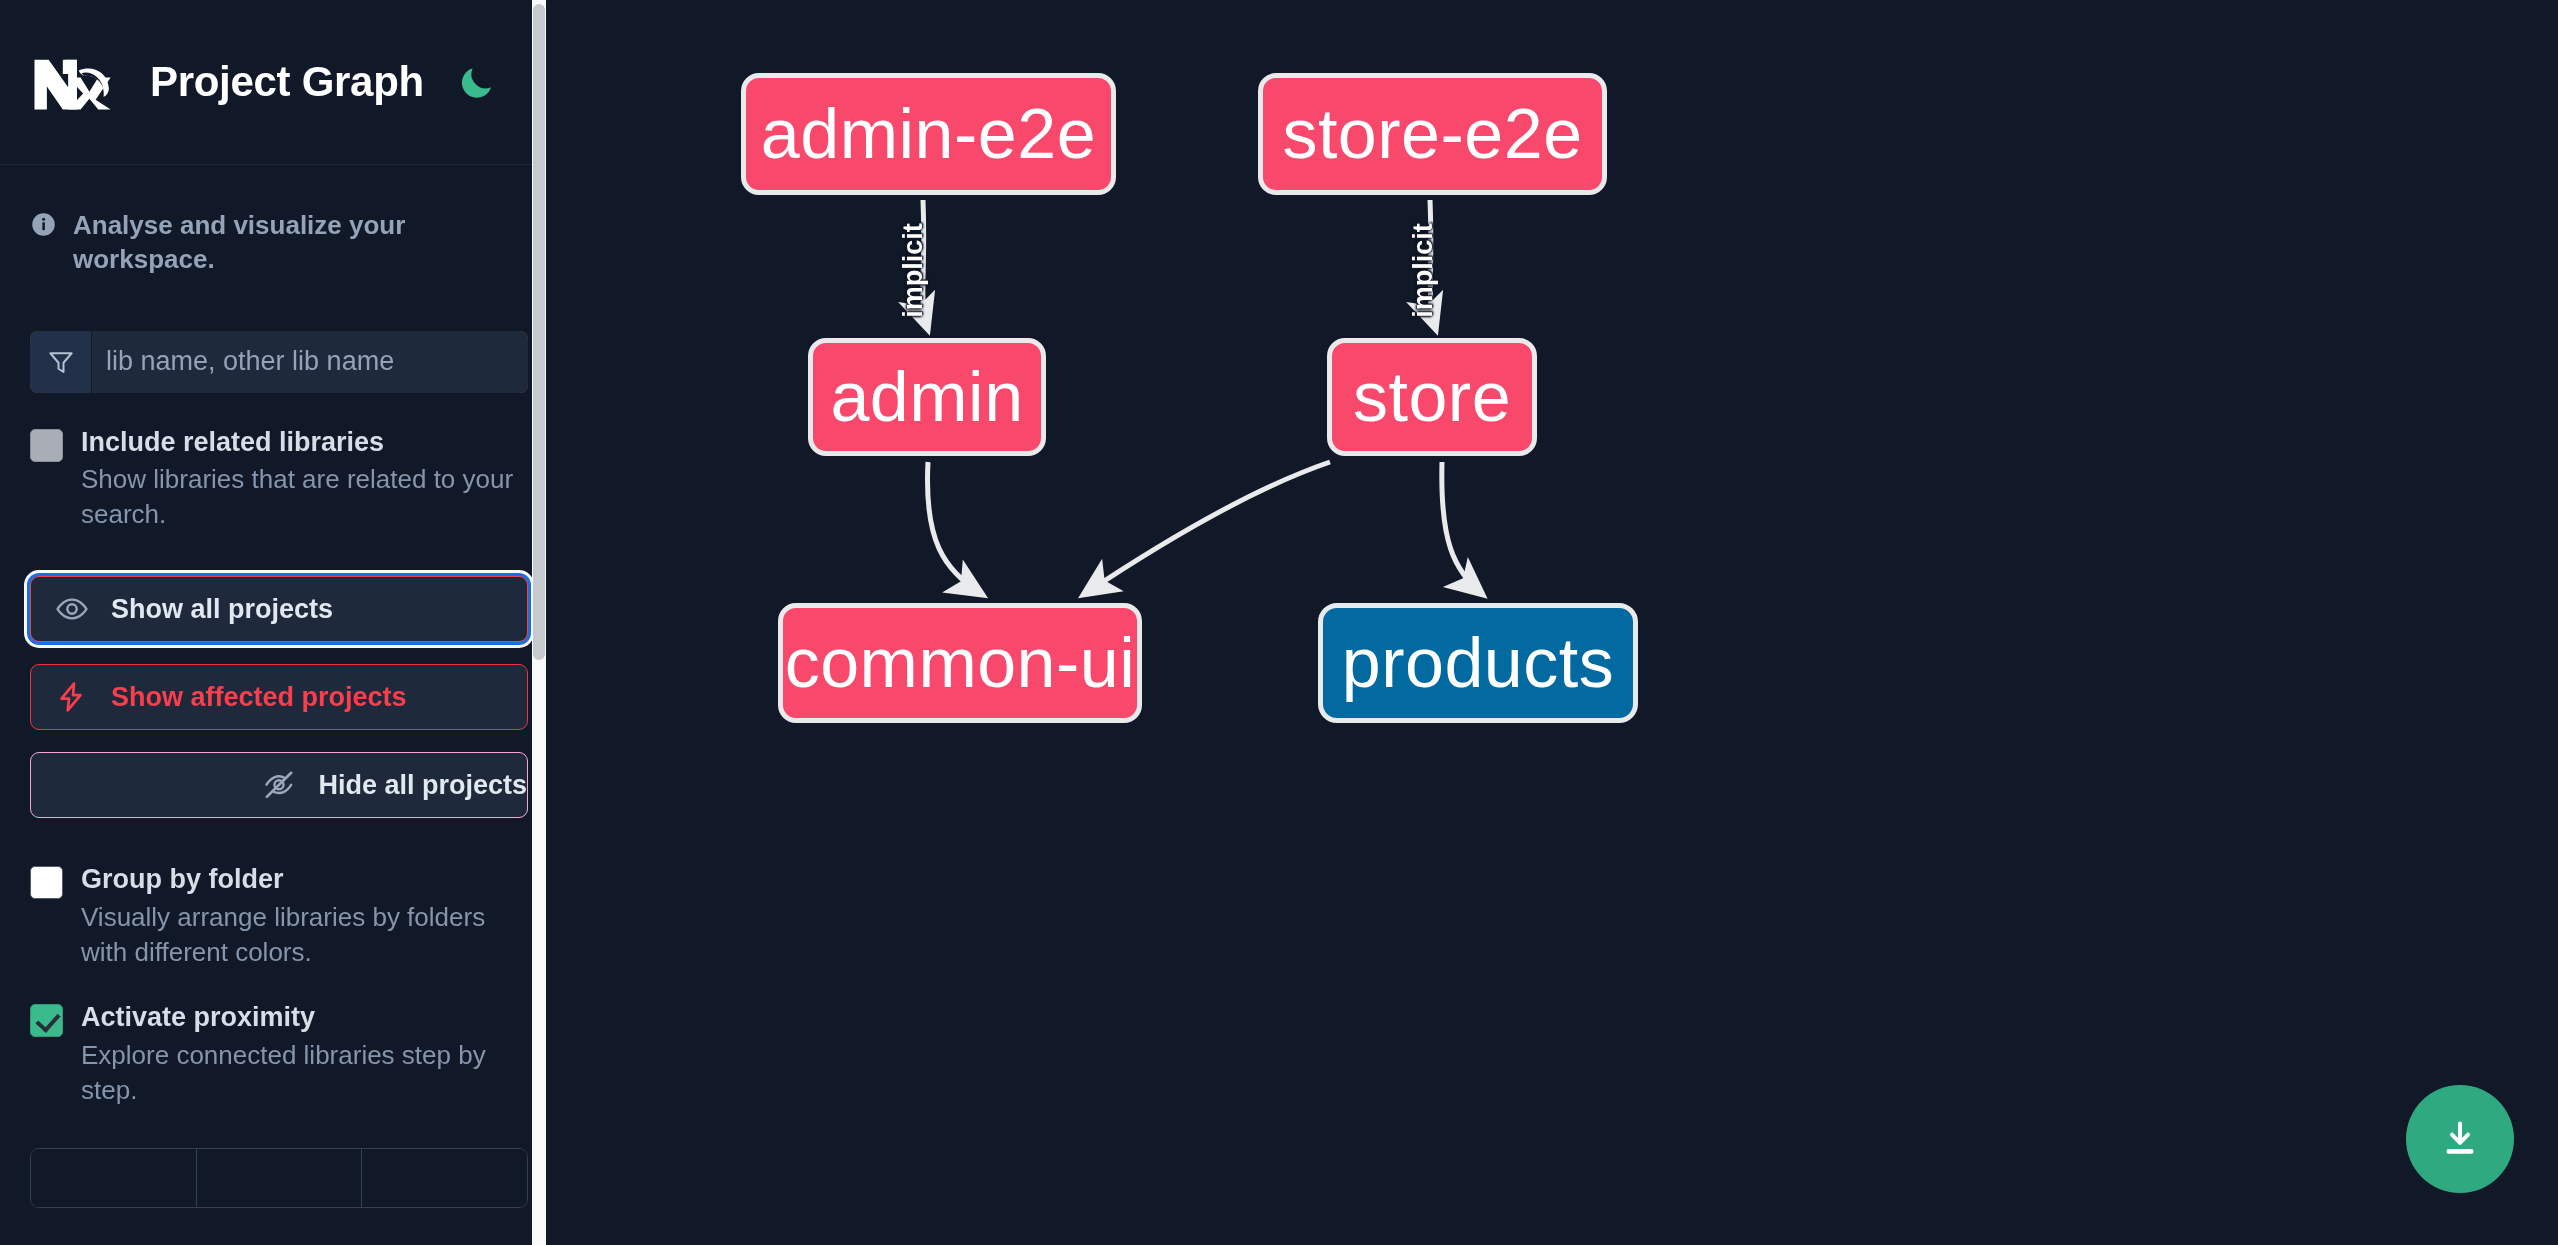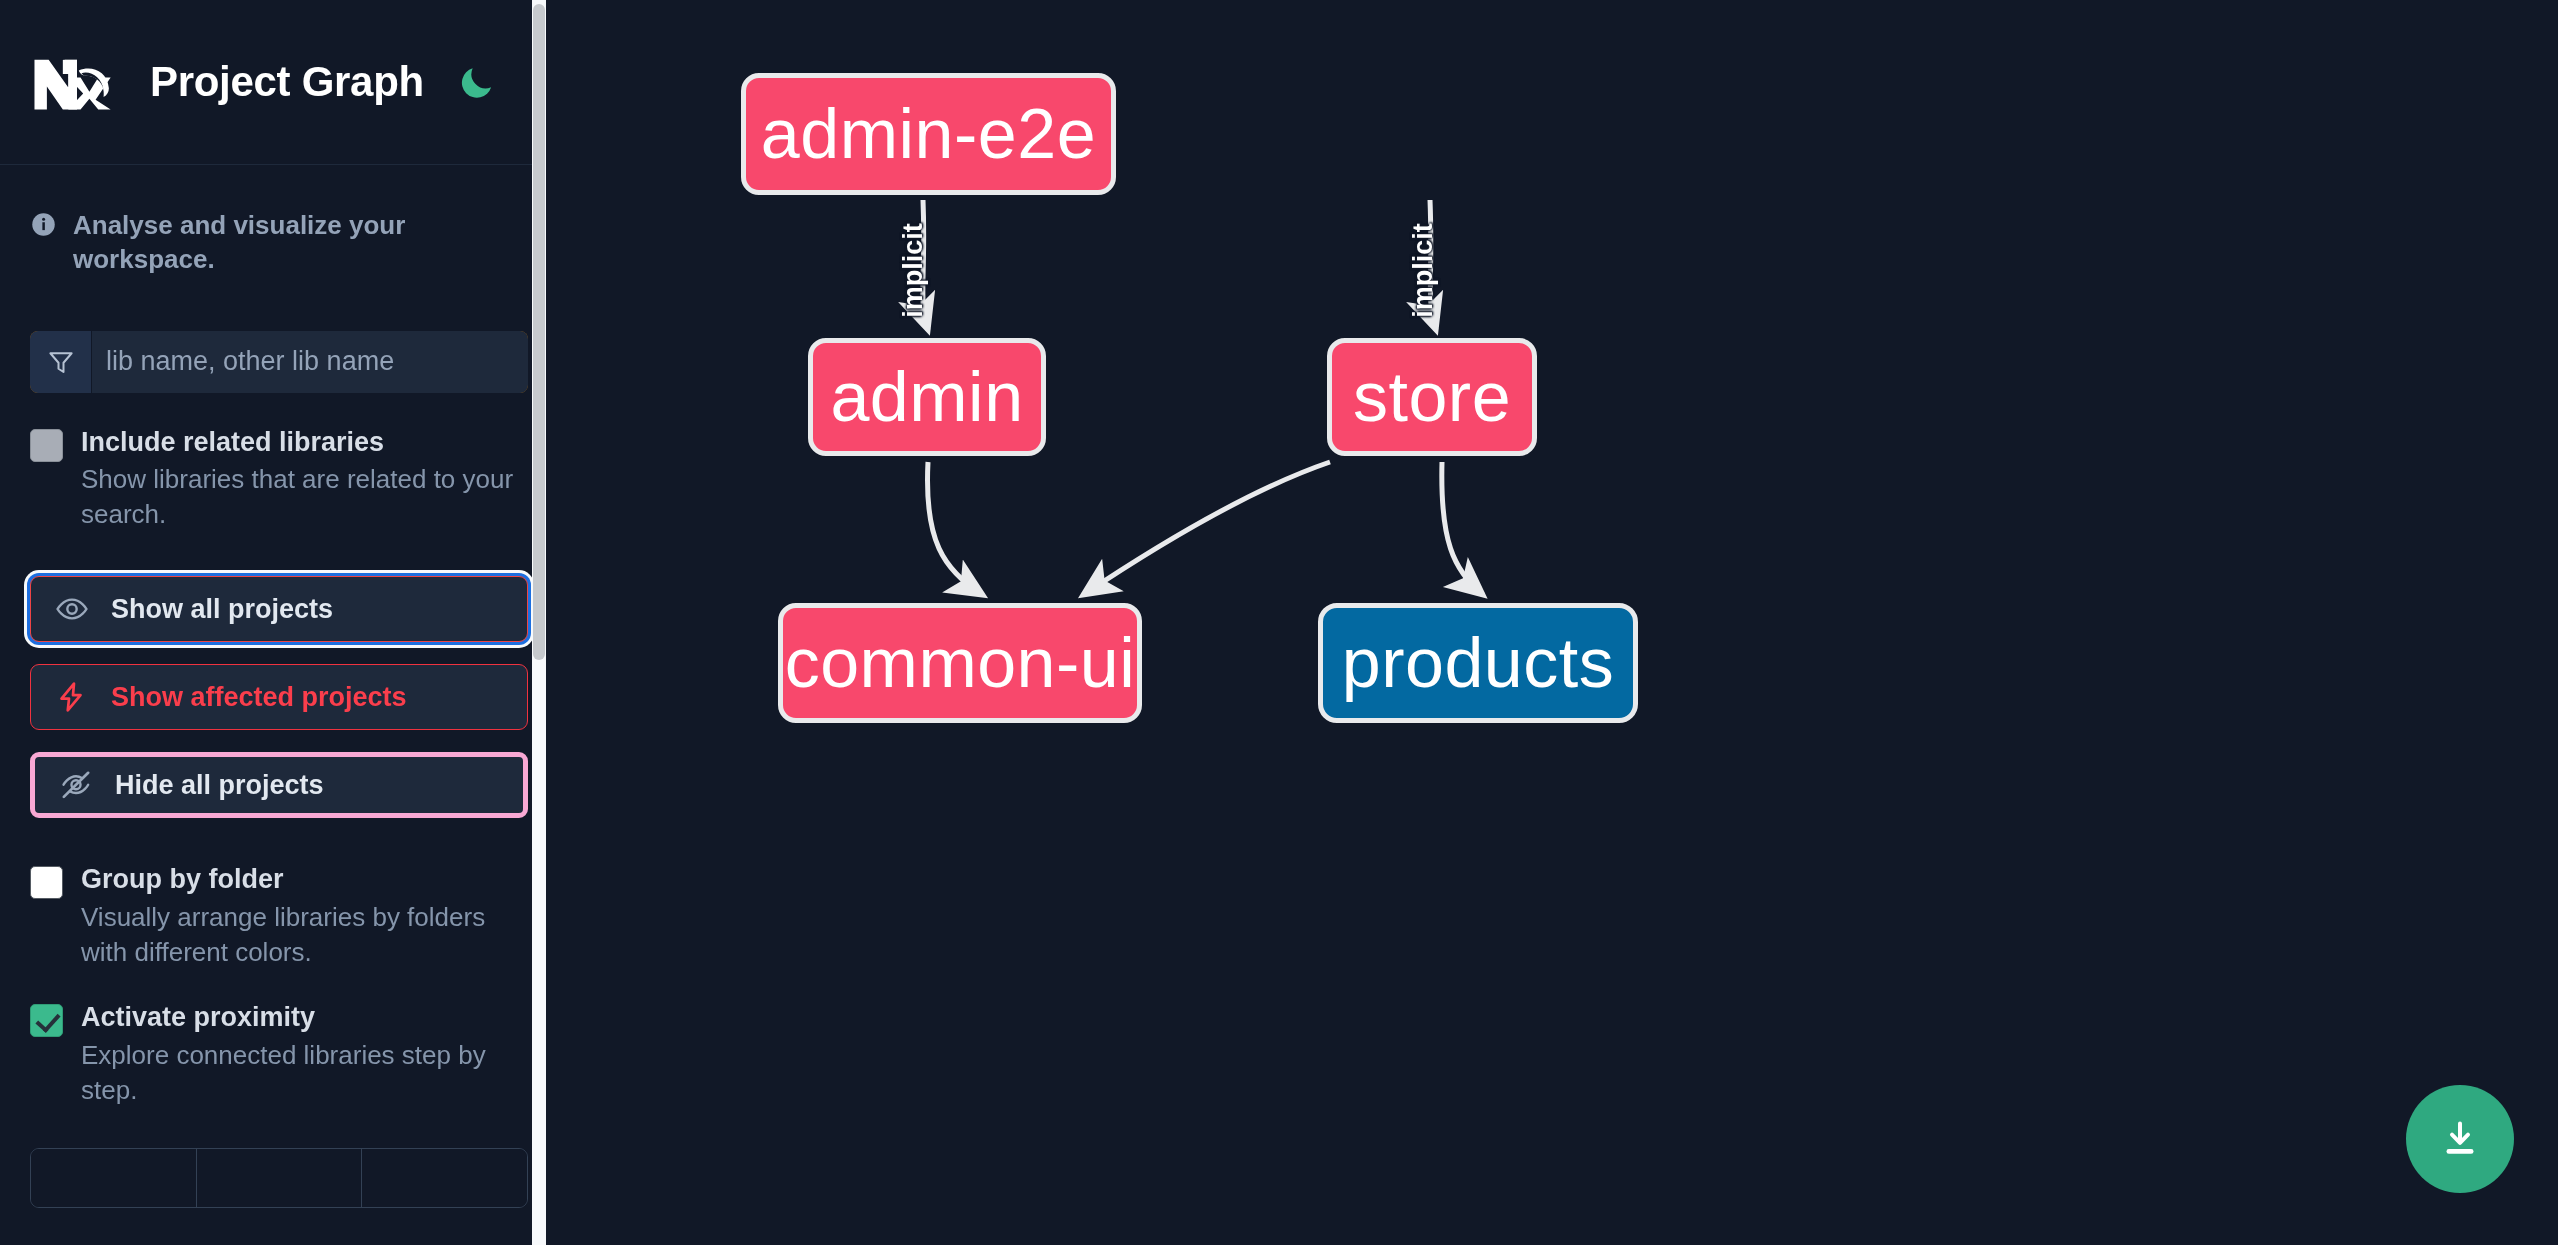--- a/index.html
+++ b/index.html
@@ -115,21 +115,22 @@
     color: #e2e8f0;
     border: 1px solid #ef4444;
     box-shadow: 0 0 0 3px #1d6fe0, 0 0 0 6px #f8fafc;
   }
   .btn.affected {
     color: #fa3e4c;
     border: 1px solid #f0323f;
   }
   .btn.hide-all {
     color: #e2e8f0;
-    border: 5px solid #f9a8d4;
+    border: 1px solid #f9a8d4;
+    justify-content: flex-end;
   }
 
   
   .segmented {
     margin-top: 40px;
     height: 60px;
     display: flex;
     border: 1px solid #334155;
     border-radius: 9px;
     overflow: hidden;
@@ -323,20 +324,23 @@
       <path d="M370,462 C366,540 385,570 425,595" fill="none" stroke="#e9eaec" stroke-width="5" marker-end="url(#arrow)"></path>
 
       <path d="M772,462 C690,490 600,545 525,595" fill="none" stroke="#e9eaec" stroke-width="5" marker-end="url(#arrow)"></path>
 
       <path d="M884,462 C882,540 895,570 925,595" fill="none" stroke="#e9eaec" stroke-width="5" marker-end="url(#arrow)"></path>
     </svg>
 
     <div class="node pink" style="left:183px; top:73px; width:375px; height:122px;">
       <span>admin-e2e</span>
     </div>
+    <div class="node pink" style="left:700px; top:73px; width:349px; height:122px;">
+      <span>store-e2e</span>
+    </div>
     <div class="node pink" style="left:250px; top:338px; width:238px; height:118px;">
       <span>admin</span>
     </div>
     <div class="node pink" style="left:769px; top:338px; width:210px; height:118px;">
       <span>store</span>
     </div>
     <div class="node pink" style="left:220px; top:603px; width:364px; height:120px;">
       <span>common-ui</span>
     </div>
     <div class="node grey" style="left:760px; top:603px; width:320px; height:120px;">

